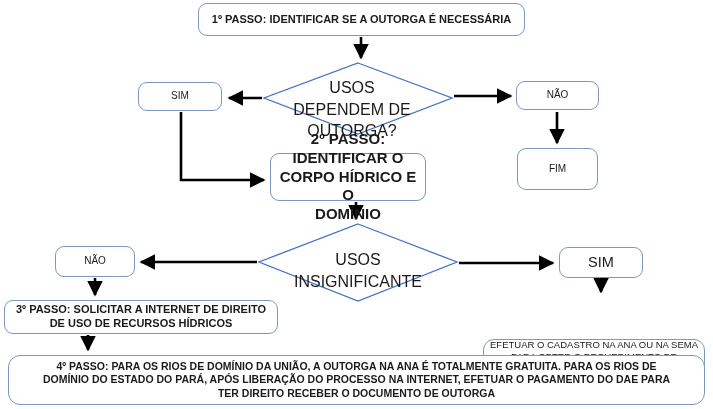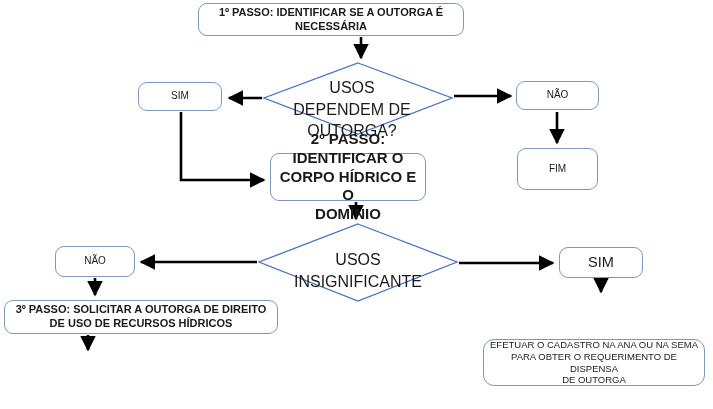--- a/index.html
+++ b/index.html
@@ -26,21 +26,21 @@
     padding:1px 4px;
   }
   .bold{font-weight:bold;}
   .dlabel{
     position:absolute;
     text-align:center;
     white-space:pre-line;
     font-size:16px;
     line-height:1.35;
   }
-  .node.step1  {left:198px;top:3px;  width:266px;height:33px;font-size:11px;}
+  .node.step1  {left:198px;top:3px;  width:327px;height:33px;font-size:11px;}
   .node.sim1   {left:138px;top:82px; width:84px; height:29px;}
   .node.nao1   {left:516px;top:81px; width:83px; height:29px;}
   .node.fim    {left:517px;top:148px;width:81px; height:42px;}
   .node.step2  {left:270px;top:153px;width:156px;height:48px;font-size:15px;}
   .node.nao2   {left:55px; top:246px;width:80px; height:31px;}
   .node.sim2   {left:559px;top:247px;width:84px; height:31px;font-size:14.5px;}
   .node.step3  {left:4px;  top:300px;width:274px;height:34px;font-size:11px;}
   .node.disp   {left:483px;top:297px;width:222px;height:47px;font-size:9.5px;border-radius:11px;margin-top:42px;}
   .node.step4  {left:8px;  top:355px;width:697px;height:50px;font-size:10.5px;border-radius:12px;}
   .dlabel.d1   {left:292px;top:77px; width:120px;}
@@ -76,25 +76,28 @@
 
   <div class="node step1 bold">1º PASSO: IDENTIFICAR SE A OUTORGA É NECESSÁRIA</div>
   <div class="node sim1">SIM</div>
   <div class="node nao1">NÃO</div>
   <div class="node fim">FIM</div>
   <div class="node step2 bold">2º PASSO: IDENTIFICAR O
 CORPO HÍDRICO E O
 DOMÍNIO</div>
   <div class="node nao2">NÃO</div>
   <div class="node sim2">SIM</div>
-  <div class="node step3 bold">3º PASSO:  SOLICITAR A OUTORGA DE DIREITO
+  <div class="node step3 bold">3º PASSO:  SOLICITAR A INTERNET DE DIREITO
 DE USO DE RECURSOS HÍDRICOS</div>
   <div class="node disp">EFETUAR O CADASTRO NA ANA OU NA SEMA
 PARA OBTER O REQUERIMENTO DE DISPENSA
 DE OUTORGA</div>
+  <div class="node step4 bold">4º PASSO: PARA OS RIOS DE DOMÍNIO DA UNIÃO, A OUTORGA NA ANA É TOTALMENTE GRATUITA. PARA OS RIOS DE
+DOMÍNIO DO ESTADO DO PARÁ, APÓS LIBERAÇÃO DO PROCESSO NA INTERNET, EFETUAR O PAGAMENTO DO DAE PARA
+TER DIREITO RECEBER O DOCUMENTO DE OUTORGA</div>
 
   <div class="dlabel d1">USOS
 DEPENDEM DE
 OUTORGA?</div>
   <div class="dlabel d2">USOS
 INSIGNIFICANTE</div>
 
 </div>
 
 </body></html>

